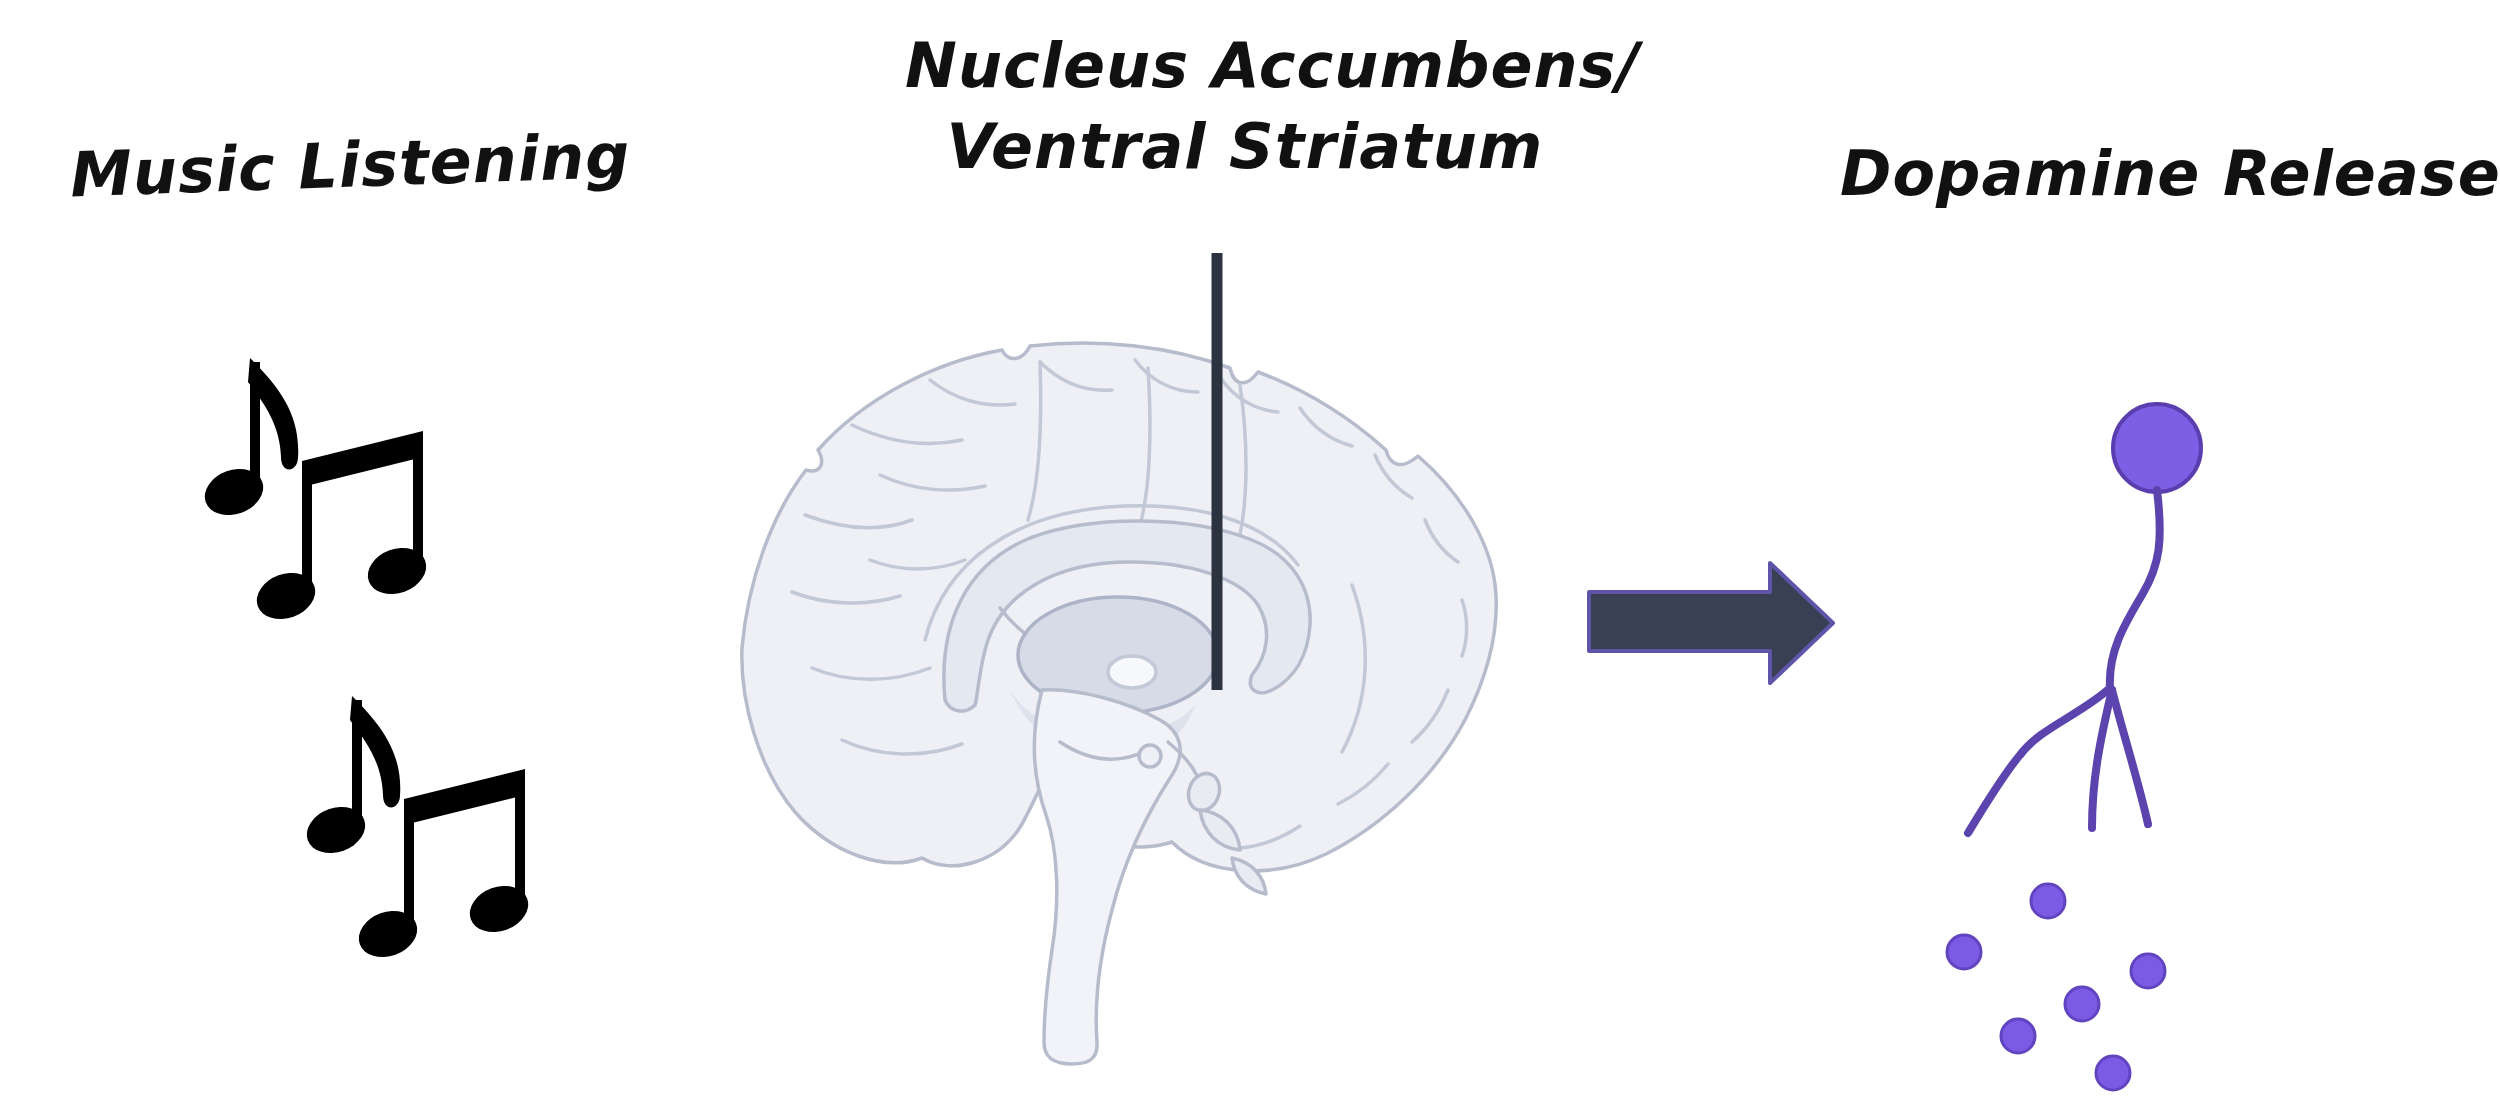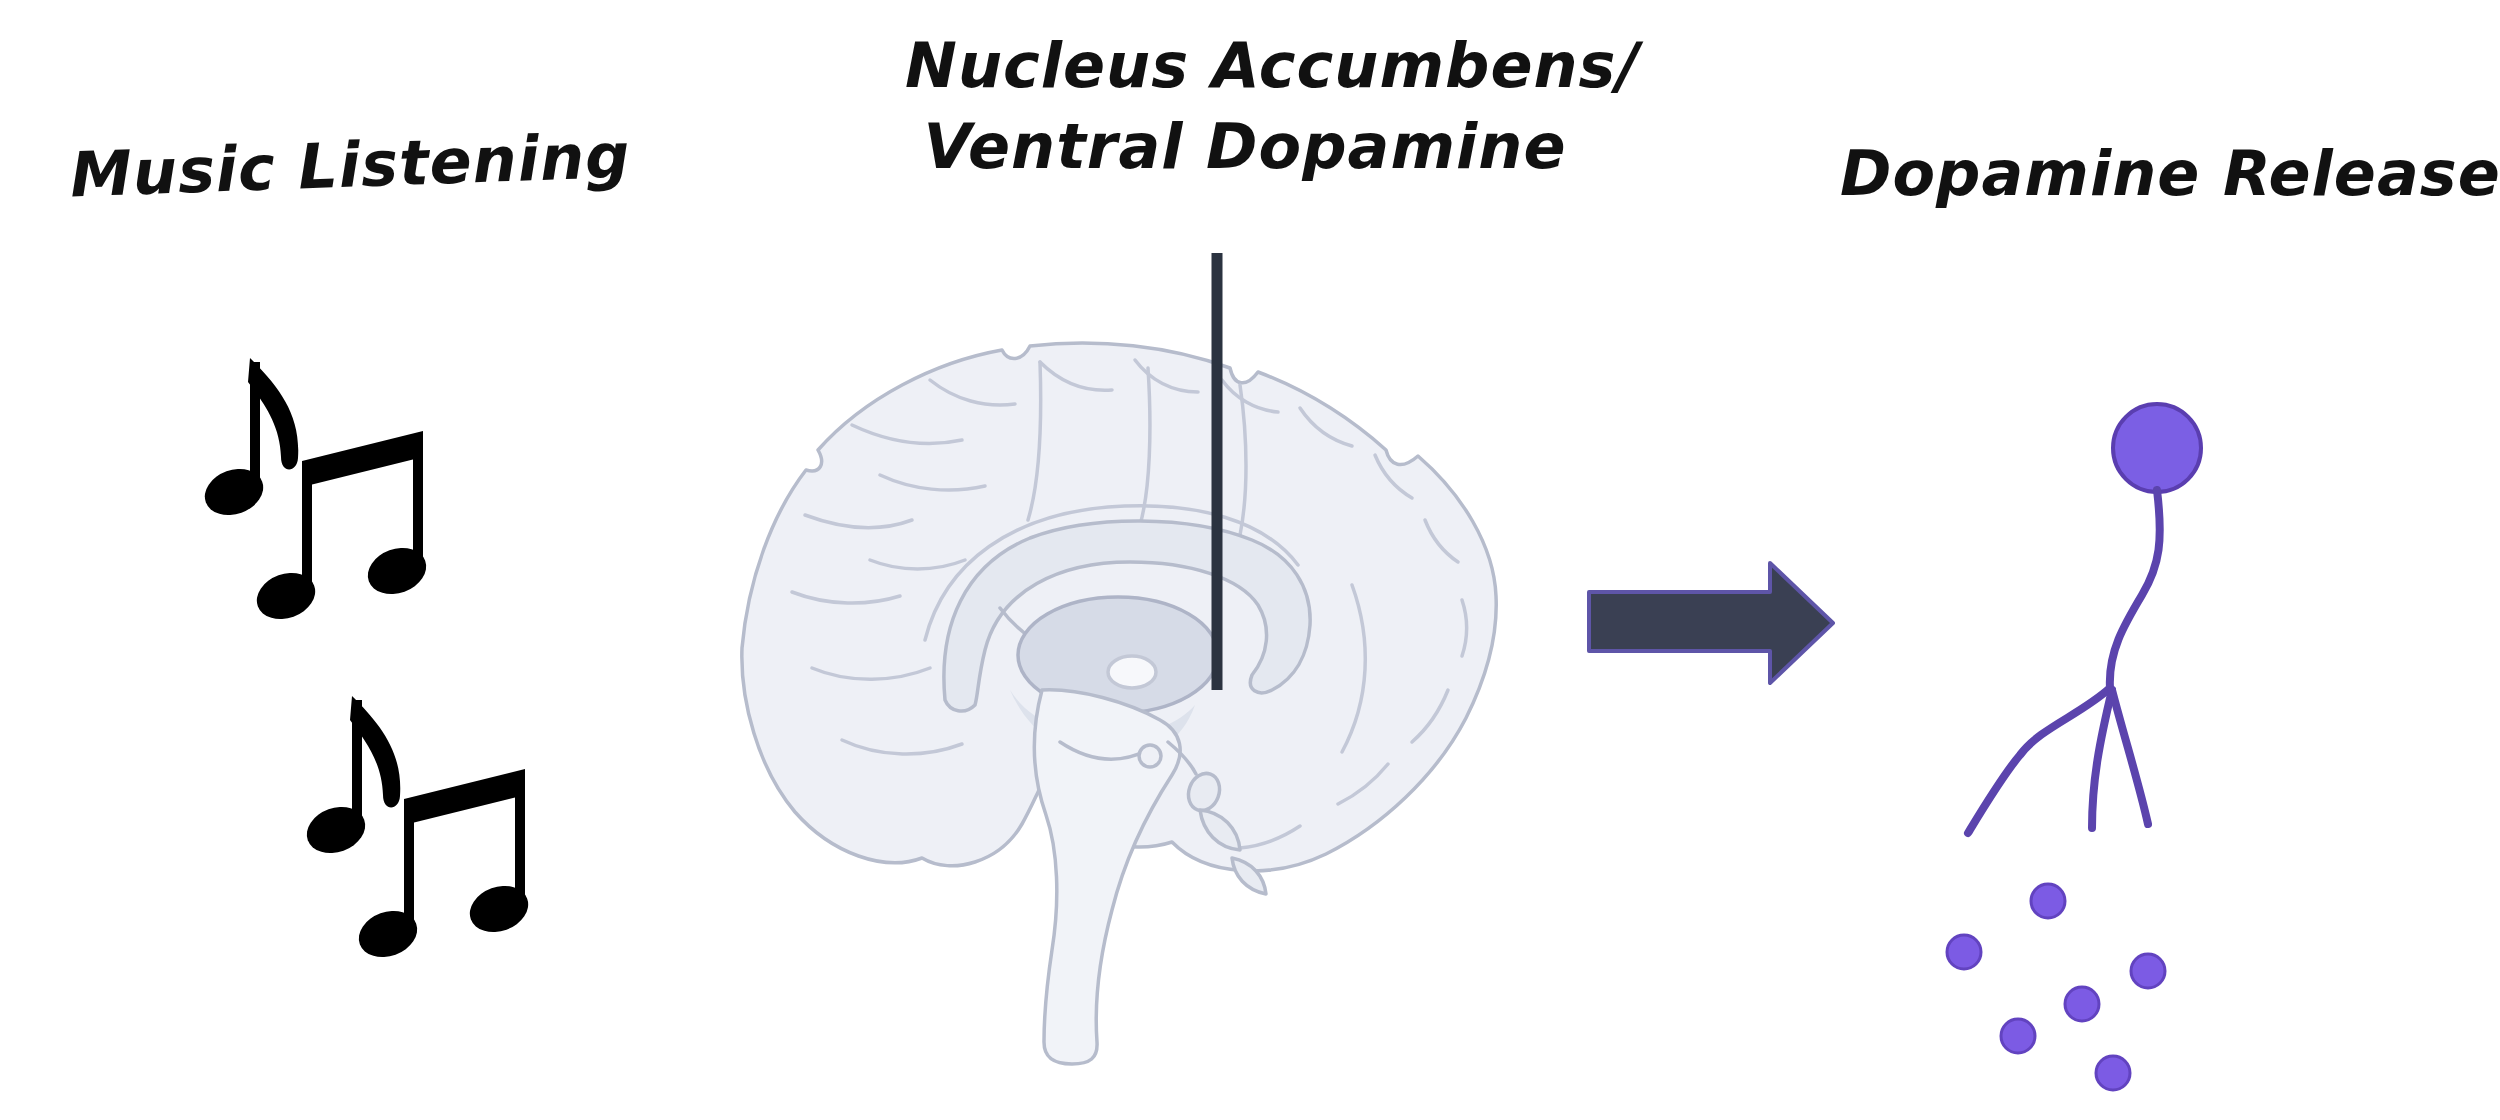--- a/index.html
+++ b/index.html
@@ -25,21 +25,21 @@
   #dopamine-label { left:1840px; top:134px; width:600px; font-size:62px; }
   #scene { position:absolute; left:0; top:0; }
 </style>
 </head>
 <body>
 
 <div id="music-label" class="label">Music Listening</div>
 
 <div id="region-label" class="label">
   <div>Nucleus Accumbens/</div>
-  <div>Ventral Dopamine</div>
+  <div>Ventral Striatum</div>
 </div>
 
 <div id="dopamine-label" class="label">Dopamine Release</div>
 
 <svg id="scene" width="2500" height="1120" viewBox="0 0 2500 1120">
 
   <g fill="#000000">
     <g id="note-group">
 
       <ellipse cx="234" cy="492" rx="30" ry="22" transform="rotate(-20 234 492)"></ellipse>

